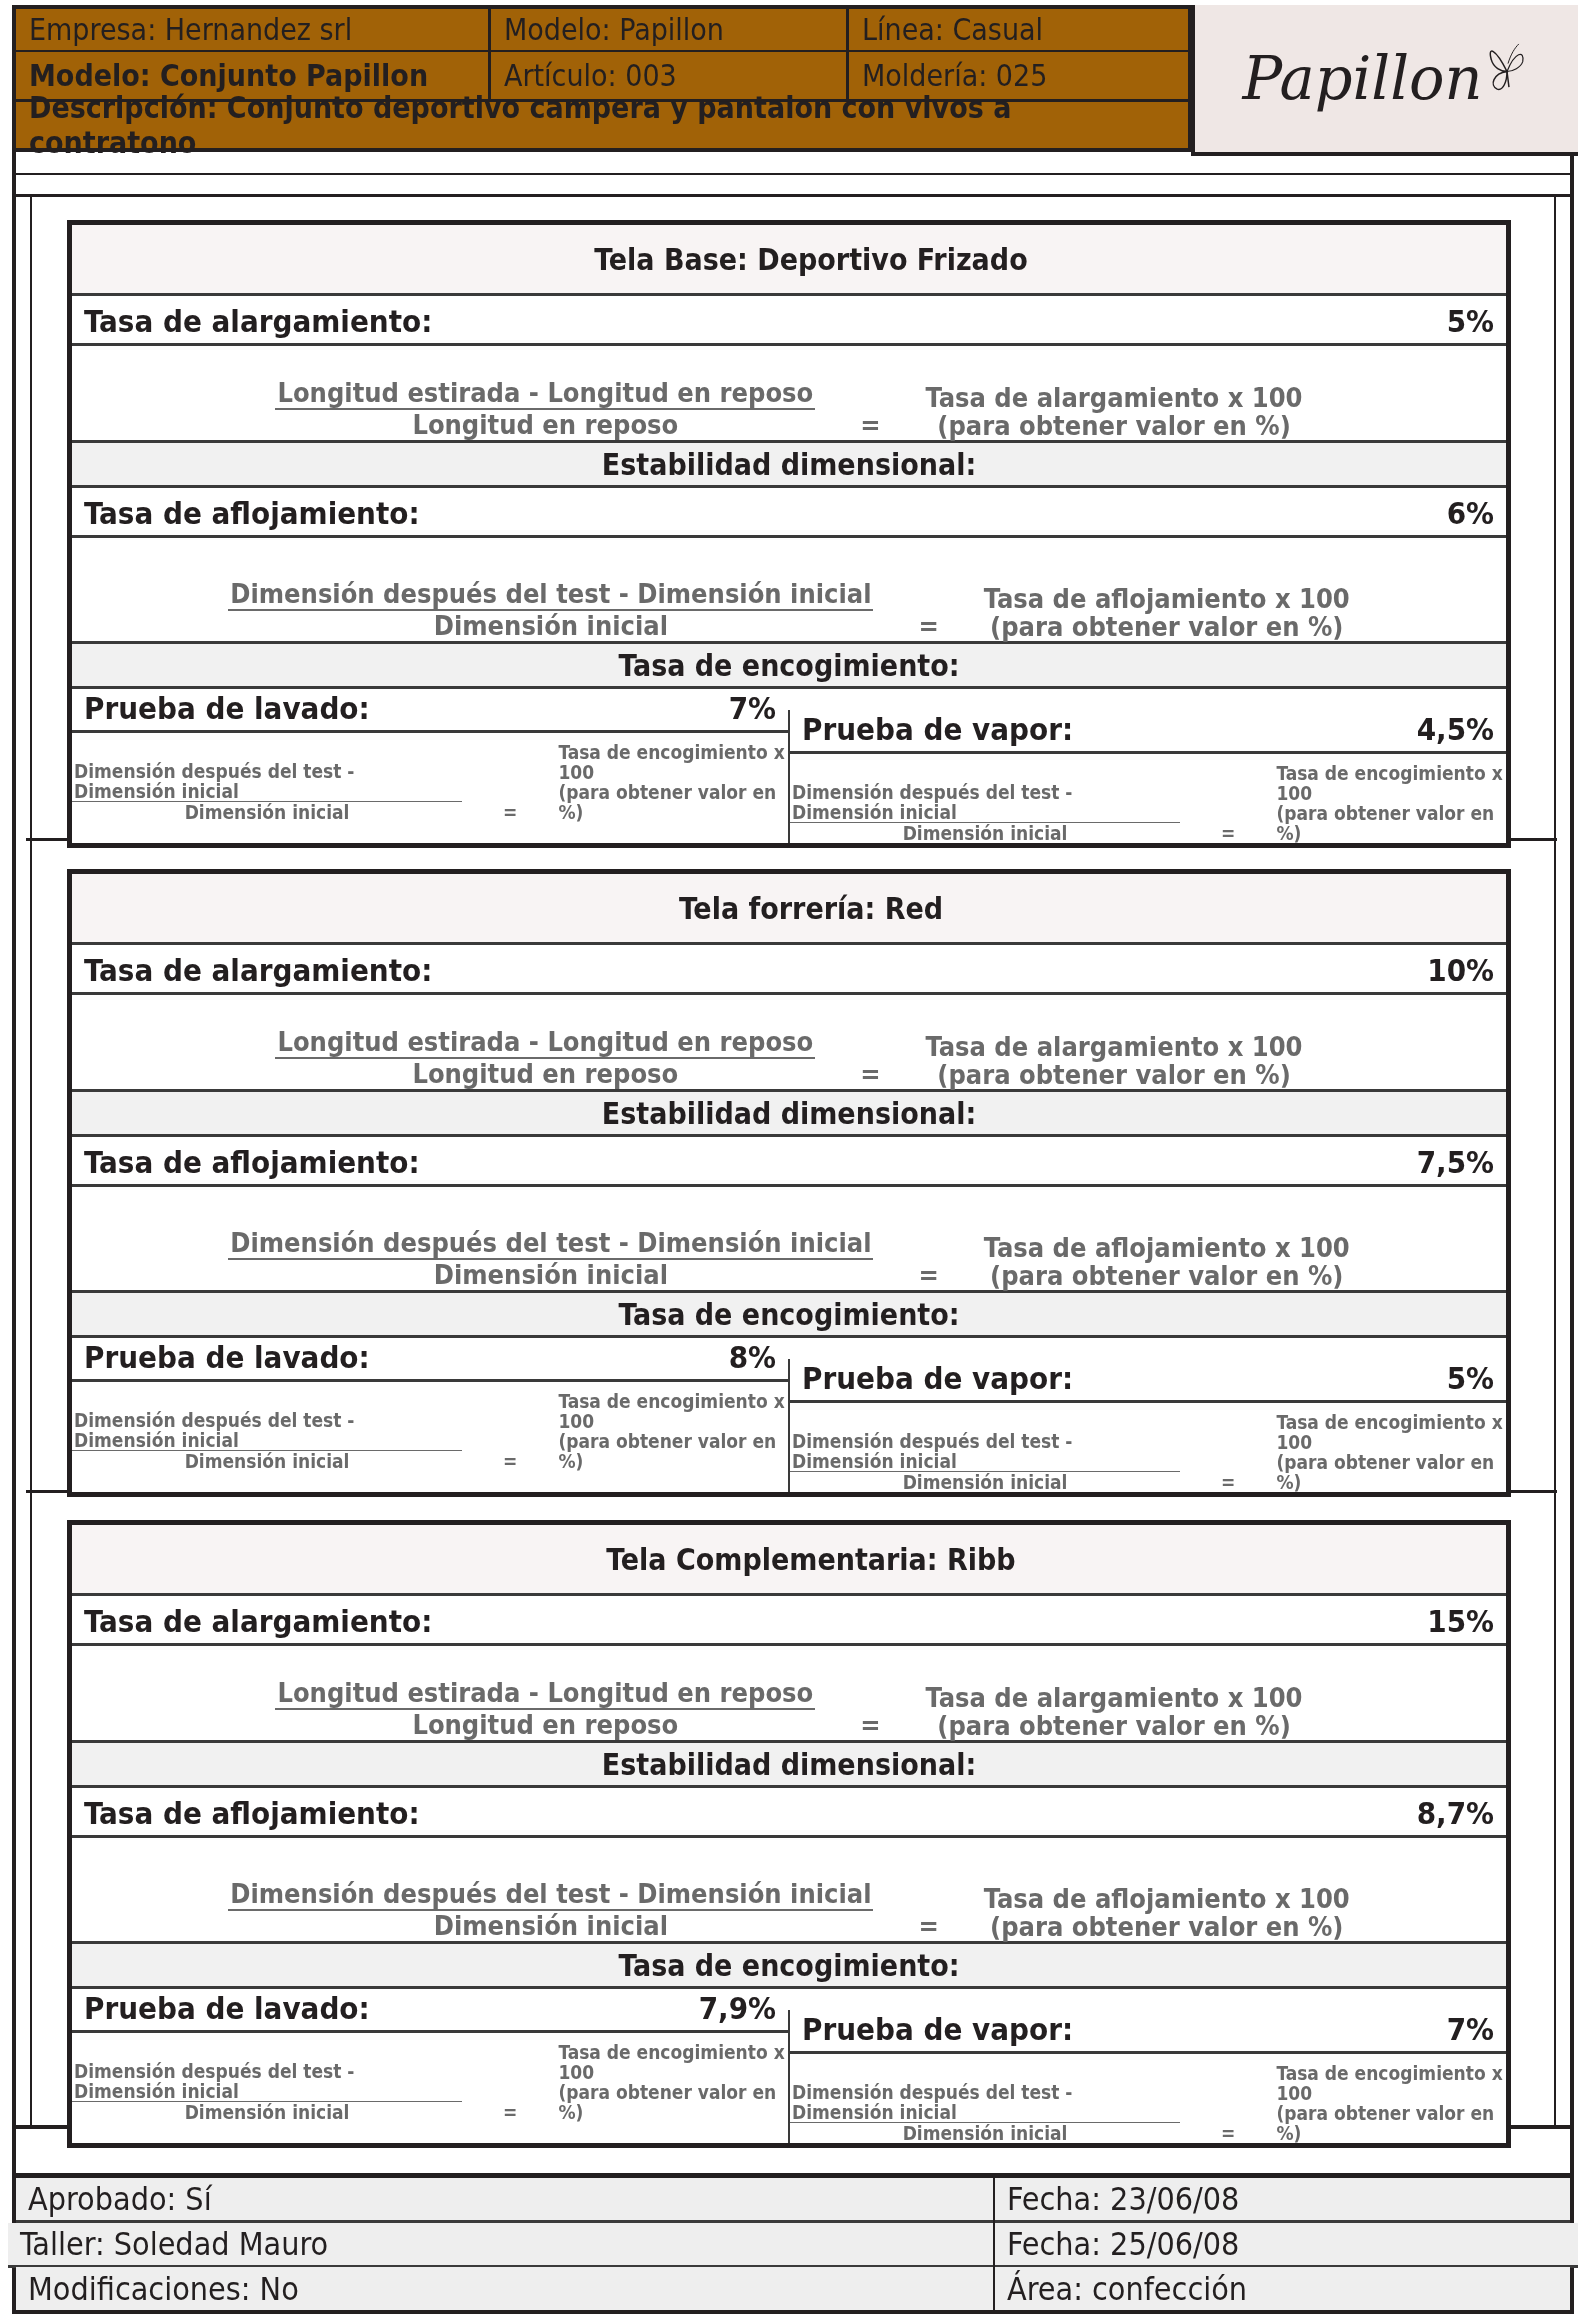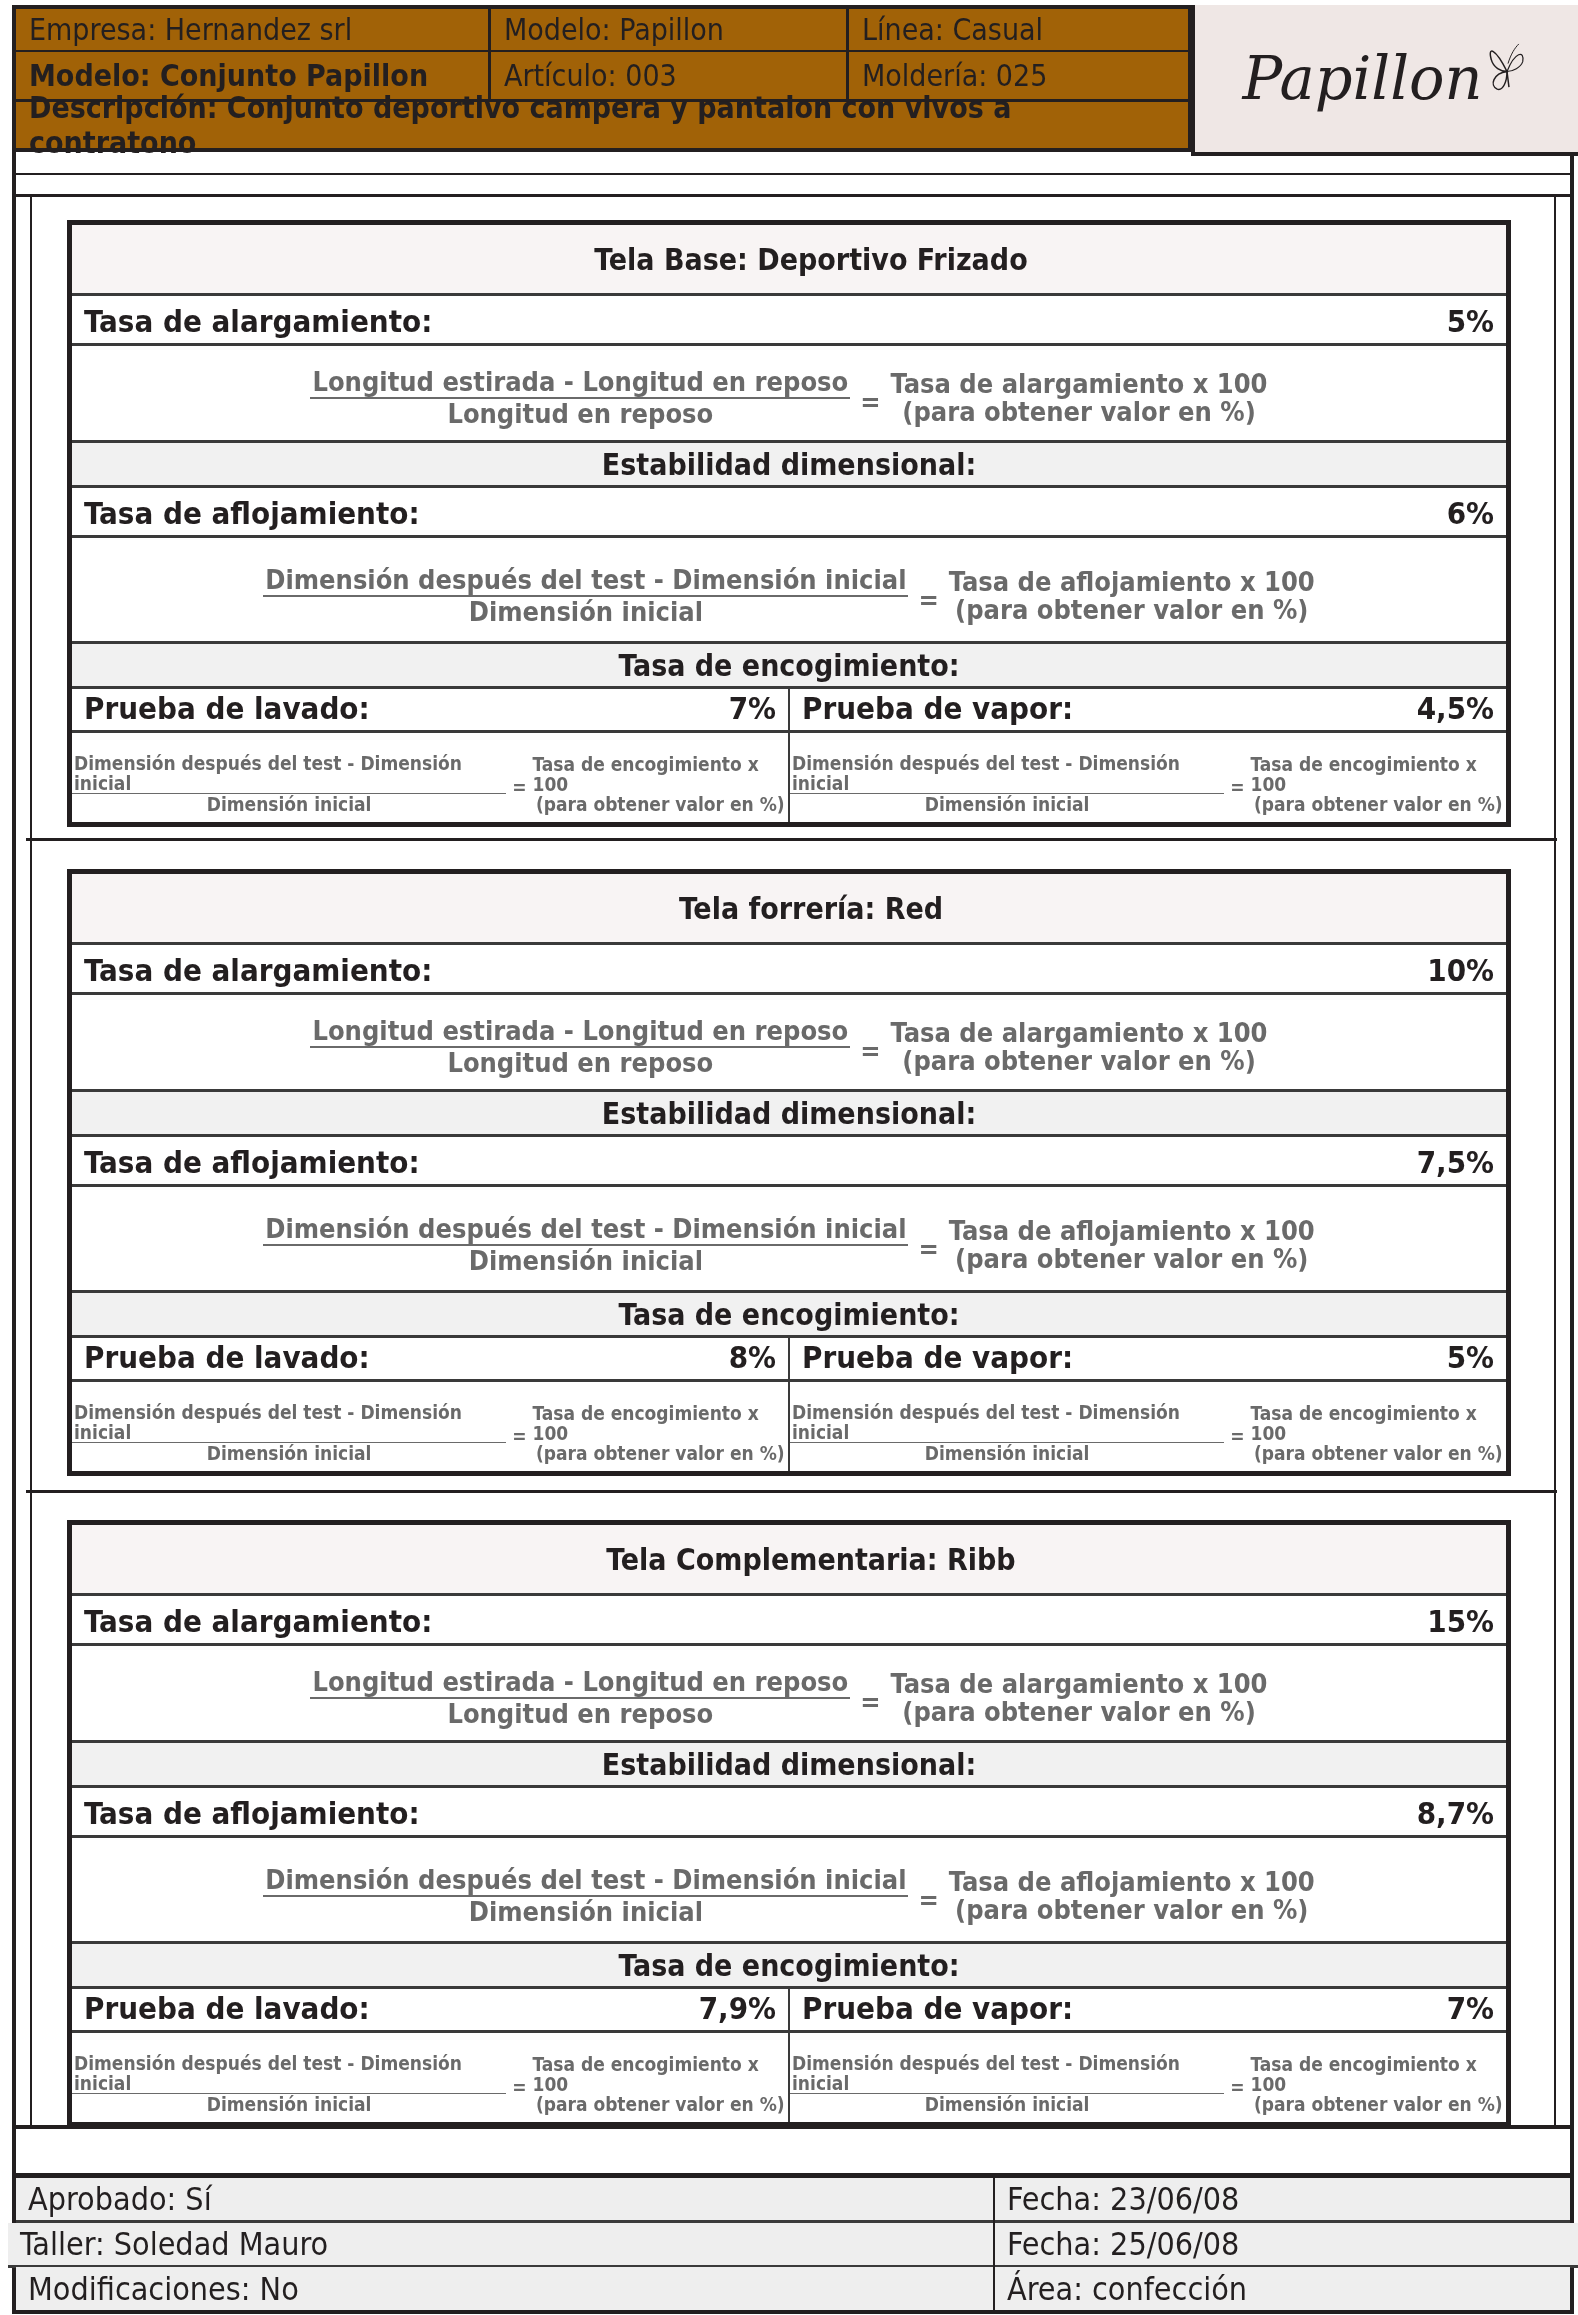--- a/index.html
+++ b/index.html
@@ -12,29 +12,29 @@
   .logo{position:absolute;left:1191px;top:5px;width:383px;height:147px;background:#efe7e5;border-left:4px solid #231f20;border-bottom:4px solid #231f20;display:flex;align-items:center;justify-content:center;}
   .logo-text{font-family:"DejaVu Serif","Liberation Serif",serif;font-style:italic;font-size:59px;color:#231f20;}
   .hline{position:absolute;height:3px;background:#231f20;}
   .vline{position:absolute;width:3px;background:#231f20;}
   
   .sec{position:absolute;left:67px;width:1444px;border:5px solid #231f20;box-sizing:border-box;background:#fff;}
   .row{position:relative;box-sizing:border-box;border-bottom:3px solid #3a3a3a;}
   .title{height:71px;background:#f8f4f4;display:flex;align-items:center;justify-content:center;font-size:30px;font-weight:bold;padding-left:44px;}
   .sub{height:45px;background:#f1f1f1;display:flex;align-items:center;justify-content:center;font-size:30px;font-weight:bold;}
   .rate{height:50px;display:flex;align-items:flex-end;justify-content:space-between;padding:16px 12px 4px 12px;font-size:31px;font-weight:bold;}
-  .formula{display:flex;align-items:center;justify-content:center;color:#6a6a6a;font-size:27px;font-weight:bold;}
+  .formula{display:flex;align-items:flex-end;justify-content:center;color:#6a6a6a;font-size:27px;font-weight:bold;gap:35px;}
   .frac{display:flex;flex-direction:column;align-items:center;}
   .num{border-bottom:2px solid #6a6a6a;padding:0 2px;line-height:30px;}
   .den{line-height:30px;}
   .eq{margin:8px 10px 0 10px;line-height:30px;}
   .res{display:flex;flex-direction:column;align-items:center;line-height:28px;}
   .split{display:flex;}
   .half{flex:1;box-sizing:border-box;}
-  .half+.half{border-left:2px solid #3a3a3a;}
+  .half+.half{border-left:2px solid #3a3a3a;margin-top:21px;}
   .small .formula{font-size:19px;}
   .small .num,.small .den,.small .eq,.small .res{line-height:20px;}
   .small .num{border-bottom-width:1.5px;}
   .small .eq{margin:6px 6px 0 6px;}
   
   .fcell{position:absolute;box-sizing:border-box;background:#eeeeee;border-bottom:3px solid #3a3a3a;font-size:32px;padding-left:12px;display:flex;align-items:center;}
 </style>
 </head>
 <body>
 

